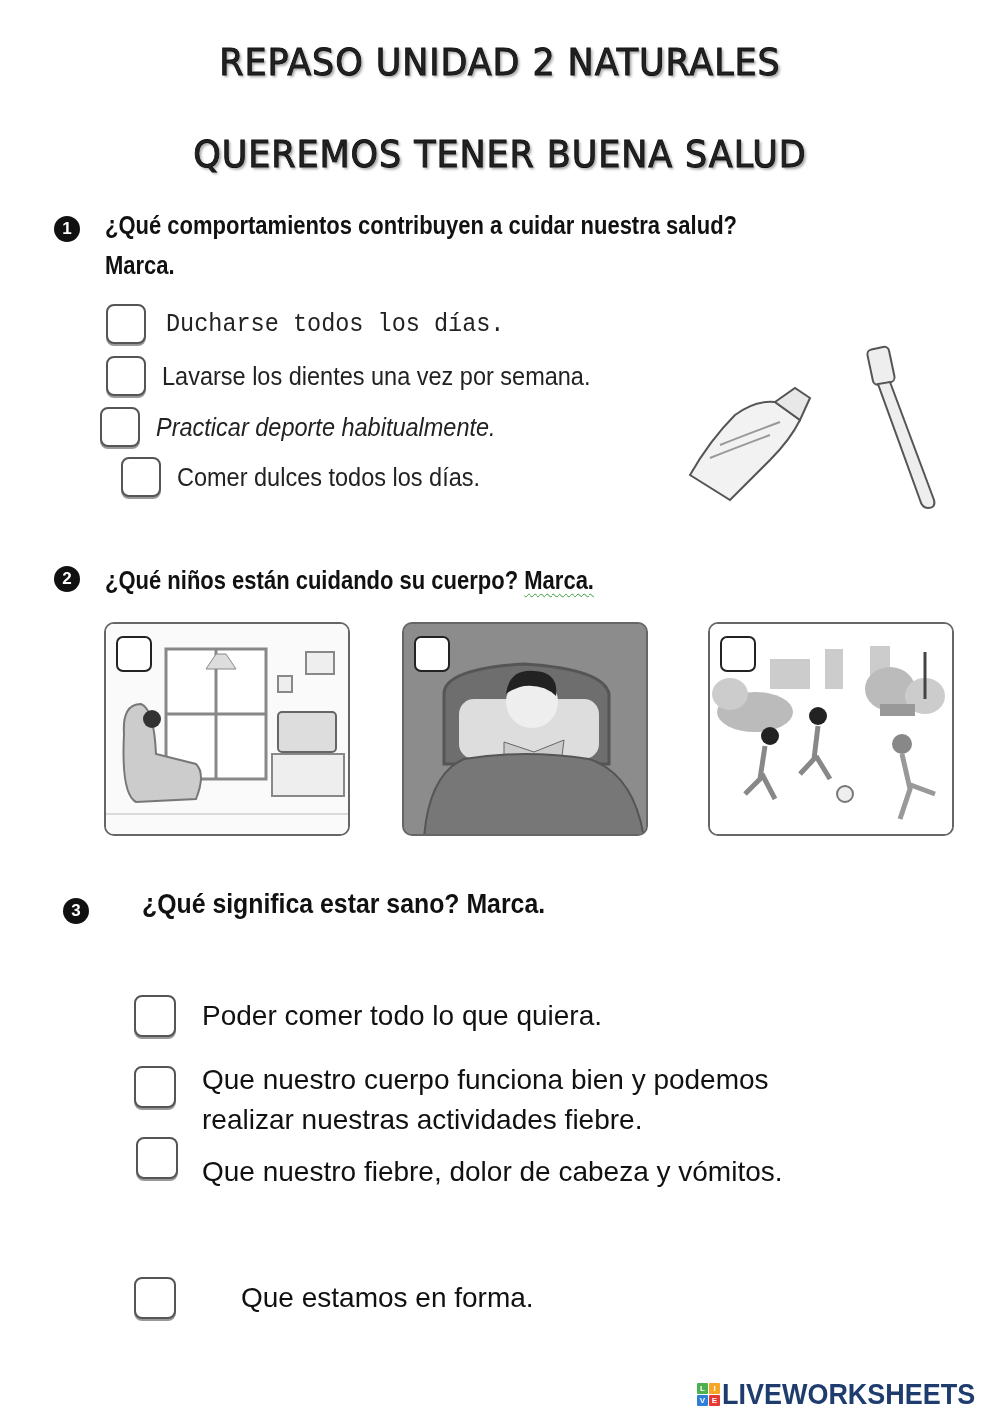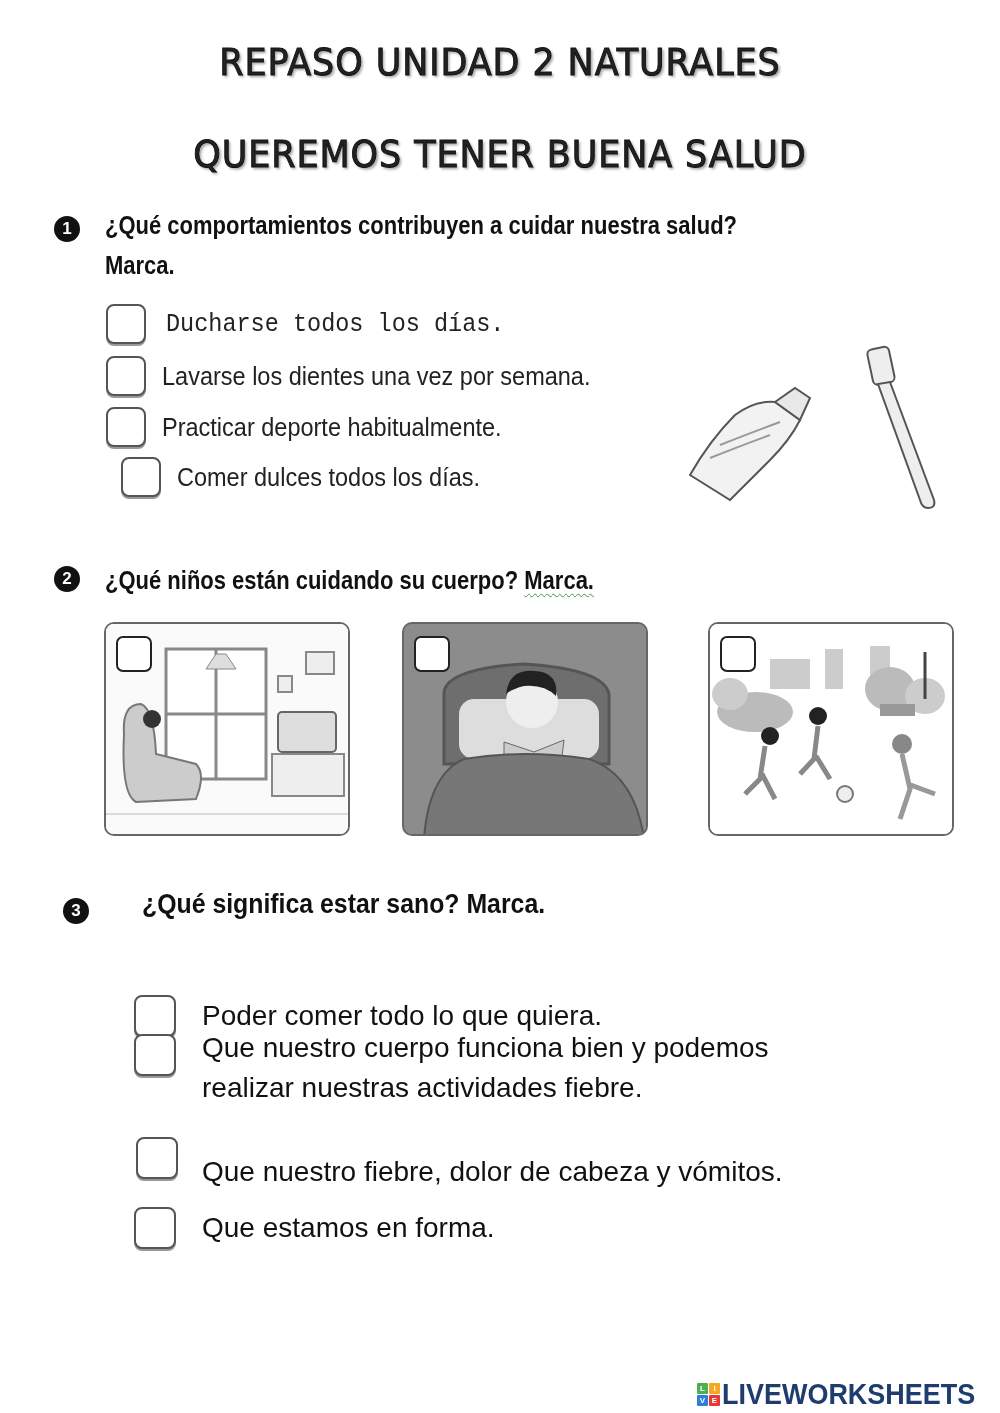--- a/index.html
+++ b/index.html
@@ -64,21 +64,21 @@
 </div>
 
 <div class="opt" style="left:106px;top:304px;font-family:Liberation Mono, monospace;">
   <div class="cb"></div>
   <span class="opt-text-1">Ducharse todos los días.</span>
 </div>
 <div class="opt" style="left:106px;top:356px;text-align:right;">
   <div class="cb"></div>
   <span class="opt-text-1" style="margin-left:16px">Lavarse los dientes una vez por semana.</span>
 </div>
-<div class="opt" style="left:106px;top:407px;">
+<div class="opt" style="left:100px;top:407px;font-style:italic;">
   <div class="cb"></div>
   <span class="opt-text-1" style="margin-left:16px">Practicar deporte habitualmente.</span>
 </div>
 <div class="opt" style="left:106px;top:457px;margin-left:15px;">
   <div class="cb"></div>
   <span class="opt-text-1" style="margin-left:16px">Comer dulces todos los días.</span>
 </div>
 
 <svg style="position:absolute;left:680px;top:340px;" width="280" height="180">
   <g stroke="#555" stroke-width="2" fill="#f2f2f2">
@@ -153,30 +153,30 @@
   </svg>
 </div>
 
 <div class="qnum" style="left:63px;top:898px;">3</div>
 <div class="question" style="left:142px;top:884px;font-size:27px;transform:scaleX(0.92);">¿Qué significa estar sano? Marca.</div>
 
 <div class="opt" style="left:134px;top:995px;">
   <div class="cb" style="width:42px;height:42px;"></div>
   <span class="opt-text-3" style="margin-left:26px">Poder comer todo lo que quiera.</span>
 </div>
-<div class="opt" style="left:134px;top:1028px;align-items:flex-start;">
+<div class="opt" style="left:134px;top:1060px;align-items:flex-start;">
   <div class="cb" style="width:42px;height:42px;margin-top:6px;"></div>
   <div style="margin-left:26px;">
     <div class="opt-text-3">Que nuestro cuerpo funciona bien y podemos</div>
     <div class="opt-text-3">realizar nuestras actividades fiebre.</div>
   </div>
 </div>
 <div class="cb" style="position:absolute;left:136px;top:1137px;width:42px;height:42px;"></div>
 <span class="opt-text-3" style="position:absolute;left:202px;top:1152px;">Que nuestro fiebre, dolor de cabeza y vómitos.</span>
-<div class="opt" style="left:134px;top:1207px;">
+<div class="opt" style="left:134px;top:1277px;gap:39px;">
   <div class="cb" style="width:42px;height:42px;"></div>
   <span class="opt-text-3" style="margin-left:26px">Que estamos en forma.</span>
 </div>
 
 <div class="logo">
   <div class="logo-grid">
     <span style="background:#4caf50">L</span>
     <span style="background:#f5a623">I</span>
     <span style="background:#2f7fd8">V</span>
     <span style="background:#e53935">E</span>

